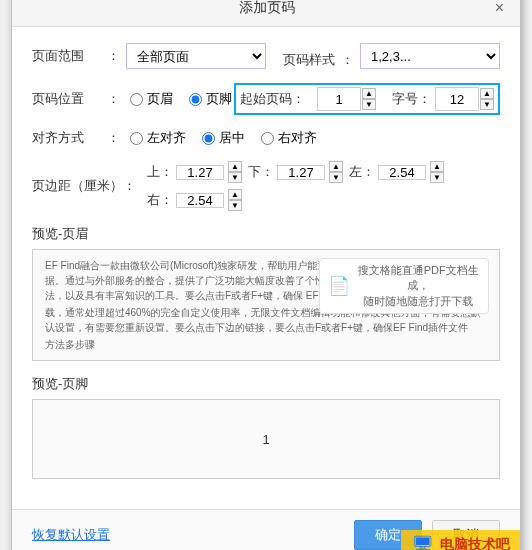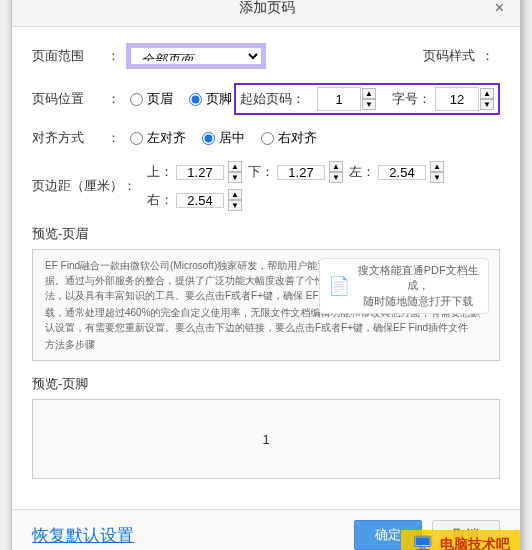--- a/index.html
+++ b/index.html
@@ -50,47 +50,46 @@
       display: flex;
       align-items: center;
       margin-bottom: 14px;
     }
     .form-label {
       color: #333;
       white-space: nowrap;
       min-width: 75px;
     }
     select {
-      border: 5px solid #c4b5fd;
+      border: 1px solid #c4b5fd;
       background: #fff;
       padding: 3px 6px;
       font-size: 13px;
       height: 26px;
       cursor: pointer;
       font-family: inherit;
-      font-style: italic;
     }
     .select-page-range {
       width: 140px;
     }
     .select-page-style {
       width: 140px;
     }
     .right-group {
       margin-left: auto;
       display: flex;
       align-items: flex-end;
     }
     .right-label {
       color: #333;
       margin-right: 6px;
       white-space: nowrap;
     }
     .start-page-box {
-      border: 2px solid #6d28d9;
+      border: 2px solid #0ea5e9;
       padding: 2px 4px;
       display: flex;
       align-items: center;
       gap: 6px;
     }
     .number-input-group {
       display: flex;
       align-items: center;
     }
     .number-input {
@@ -243,21 +242,21 @@
     .dialog-footer {
       border-top: 1px solid #ddd;
       padding: 10px 20px;
       display: flex;
       align-items: center;
       background: #fafafa;
     }
     .reset-btn {
       color: #1a73e8;
       cursor: pointer;
-      font-size: 17px;
+      font-size: 13px;
       text-decoration: underline;
       background: none;
       border: none;
       font-family: inherit;
     }
     .footer-right {
       margin-left: auto;
       display: flex;
       gap: 10px;
     }
@@ -317,20 +316,27 @@
       <span style="margin-right:6px;color:#333">：</span>
       <select class="select-page-range">
         <option>全部页面</option>
         <option>奇数页</option>
         <option>偶数页</option>
         <option>自定义</option>
       </select>
       <div class="right-group">
         <span class="right-label">页码样式</span>
         <span style="margin-right:6px;color:#333">：</span>
+        <select class="select-page-style">
+          <option>1,2,3...</option>
+          <option>i,ii,iii...</option>
+          <option>I,II,III...</option>
+          <option>a,b,c...</option>
+          <option>A,B,C...</option>
+        </select>
       </div>
     </div>
 
     <div class="form-row" style="position:relative;">
       <span class="form-label">页码位置</span>
       <span style="margin-right:10px;color:#333">：</span>
       <div class="radio-group">
         <label class="radio-item">
           <input type="radio" name="position" value="header" style="">
           <span>页眉</span>

